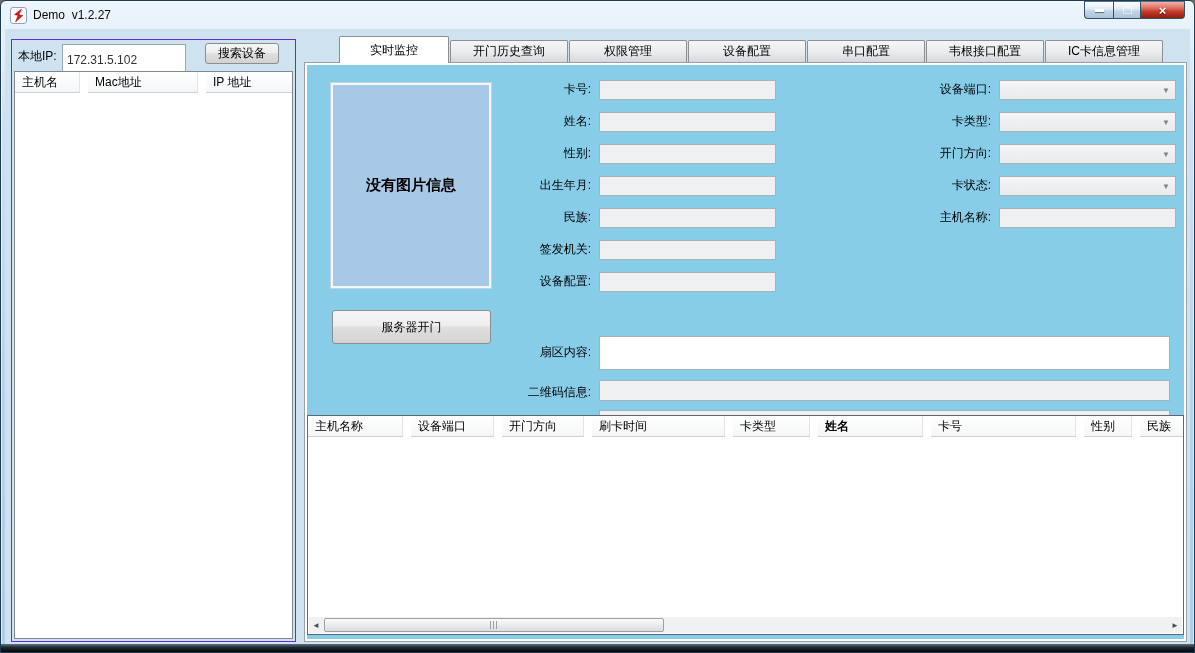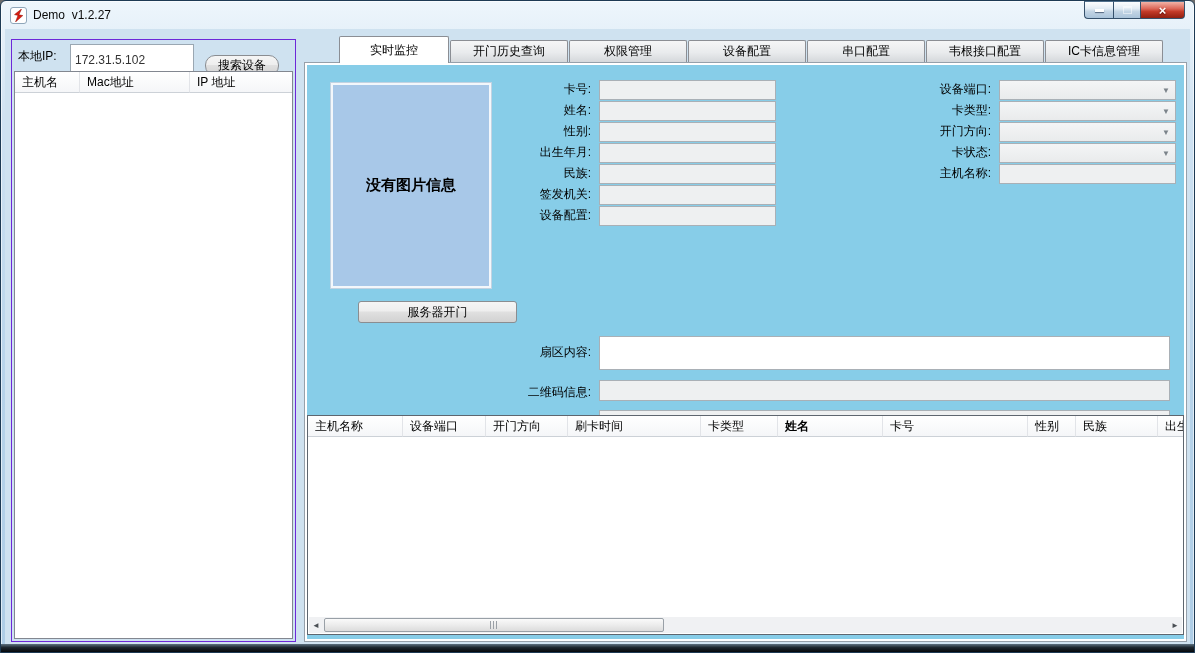--- a/index.html
+++ b/index.html
@@ -29,48 +29,48 @@
   .glyph-close{color:#fff;font-weight:bold;font-size:13px;line-height:13px;text-shadow:0 1px 2px rgba(70,0,0,.8);}
   
   .client{position:absolute;left:4px;right:4px;top:28px;bottom:8px;background:#cfe2f0;}
   .bottom-frame{position:absolute;left:0;right:0;bottom:0;height:8px;
     background:linear-gradient(180deg,#5d7180,#1c262e 45%,#05080b);}
   
   .left-panel{position:absolute;left:6px;top:10px;width:285px;bottom:2px;
     background:#cfe2f0;border:1px solid #6d28d9;}
   .ip-label{position:absolute;left:6px;top:8px;}
   .ip-input{position:absolute;left:50px;top:4px;width:124px;height:32px;
-    background:#fff;border:1px solid #9aa7b2;font:inherit;color:#333;padding:0 4px;margin-left:8px;}
+    background:#fff;border:1px solid #9aa7b2;font:inherit;color:#333;padding:0 4px;}
   .btn{background:linear-gradient(#f5f5f5,#eeeeee 45%,#e0e0e0 50%,#d2d2d2);
     border:1px solid #8a8d91;border-radius:3px;font:inherit;color:#000;}
-  .search-btn{position:absolute;left:193px;top:15px;width:74px;height:21px;border-radius:10px;}
+  .search-btn{position:absolute;left:193px;top:3px;width:74px;height:21px;}
   .device-table{position:absolute;left:2px;right:2px;top:31px;bottom:2px;
     background:#fff;border:1px solid #828790;display:flex;flex-direction:column;}
-  .dt-header,.rt-header{display:flex;overflow:hidden;flex:none;}
+  .dt-header,.rt-header{display:flex;overflow:hidden;flex:none;gap:8px;}
   .hcell{flex:none;height:21px;line-height:20px;padding-left:7px;white-space:nowrap;overflow:hidden;
     background:linear-gradient(#ffffff,#f5f6f8);border-right:1px solid #e2e4e8;border-bottom:1px solid #ccd1d7;}
   .dt-body,.rt-body{flex:1;background:#fff;}
   
   .right-panel{position:absolute;left:299px;top:7px;right:3px;bottom:2px;}
   .tab-strip{position:absolute;left:7px;top:0;height:26px;display:flex;align-items:flex-end;z-index:3;padding-left:28px;}
   .tab{flex:none;width:118px;height:22px;line-height:21px;text-align:center;
     background:linear-gradient(#f5f6f7,#e9ebed 55%,#d5d8db);
     border:1px solid #8b8e94;border-bottom:none;border-radius:2px 2px 0 0;margin-right:1px;cursor:default;}
   .tab.active{width:110px;height:27px;line-height:26px;background:#fff;margin-bottom:-1px;z-index:4;}
   .tab-body{position:absolute;left:0;right:0;top:26px;bottom:0;background:#fff;border:1px solid #96a0aa;}
   .tab-page{position:absolute;left:2px;right:2px;top:2px;bottom:2px;background:#87cde8;overflow:hidden;}
   
   .picture-box{position:absolute;left:24px;top:18px;width:160px;height:205px;background:#a8c8e8;
     border:2px solid #f3f7fb;box-shadow:0 0 0 1px #c2d3e2;display:flex;align-items:center;justify-content:center;}
   .picture-box span{font-weight:bold;font-size:15px;}
-  .open-door-btn{position:absolute;left:25px;top:236px;width:159px;height:22px;margin-left:26px;}
+  .open-door-btn{position:absolute;left:25px;top:245px;width:159px;height:34px;}
   .fcol{position:absolute;top:14px;width:270px;display:flex;flex-direction:column;}
   .fcol.left{left:199px;}
   .fcol.right{left:599px;}
-  .frow{display:flex;align-items:center;height:21px;}
+  .frow{display:flex;align-items:center;height:21px;margin-bottom:11px;}
   .flabel{width:85px;text-align:right;margin-right:8px;white-space:nowrap;flex:none;}
   .finput{flex:1;height:20px;background:#eef0f1;border:1px solid #a9b0b6;font:inherit;padding:0 3px;min-width:0;}
   .fcombo{flex:1;height:20px;background:linear-gradient(#f4f5f6,#e9ebec);border:1px solid #a9b0b6;position:relative;}
   .fcombo .arrow{position:absolute;right:5px;top:5px;font-size:8px;color:#7b838a;}
   .wrow{position:absolute;left:199px;width:664px;display:flex;margin-top:32px;}
   .wlabel{width:85px;text-align:right;margin-right:8px;white-space:nowrap;flex:none;}
   .sector-box{flex:1;height:34px;background:#fff;border:1px solid #a9b0b6;font:inherit;resize:none;padding:2px 4px;}
   .wide-input{flex:1;height:21px;}
   
   .records-table{position:absolute;left:0;right:0;top:350px;bottom:4px;

